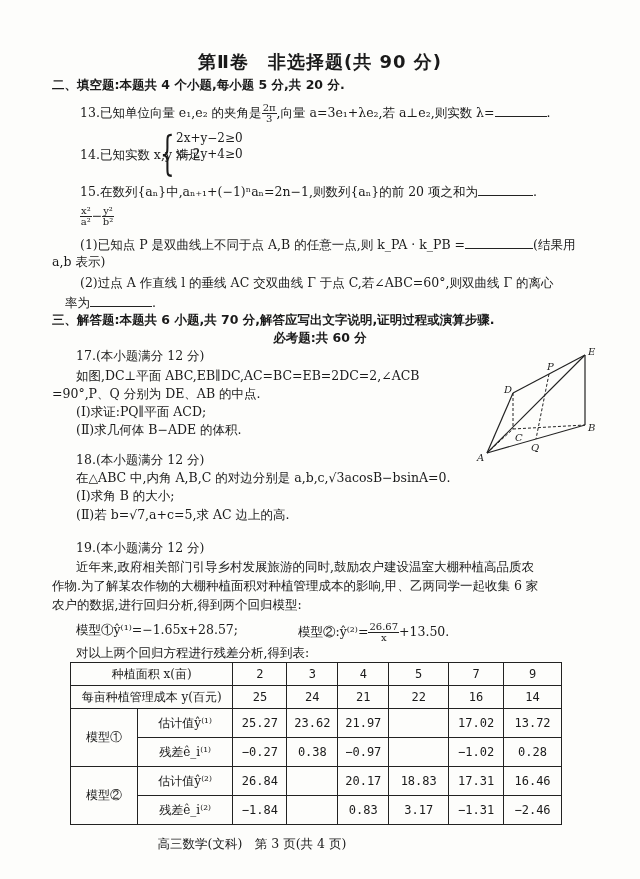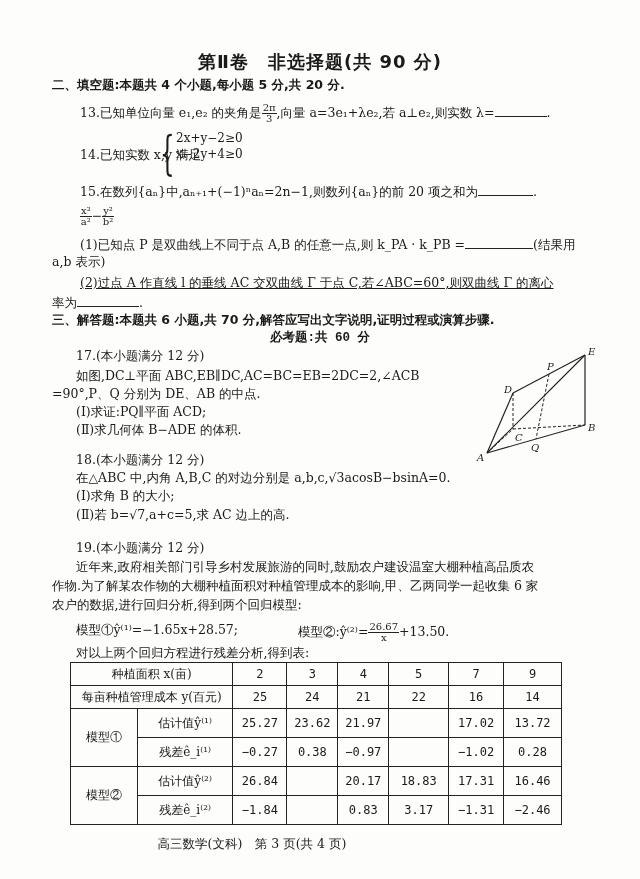--- a/index.html
+++ b/index.html
@@ -48,27 +48,27 @@
 
 <div class="abs line" style="top:206px;left:80px;">
   <span class="frac"><span class="num">x²</span><span>a²</span></span><span>−</span><span class="frac"><span class="num">y²</span><span>b²</span></span>
 </div>
 
 <div class="abs line" style="top:236px;left:80px;text-align:center;">
   <span>(1)已知点 P 是双曲线上不同于点 A,B 的任意一点,则 k_PA · k_PB =</span><span class="blank" style="width:68px"></span><span>(结果用</span>
 </div>
 <div class="abs line" style="top:254px;left:52px;">a,b 表示)</div>
 
-<div class="abs line" style="top:275px;left:80px;text-decoration:underline;">(2)过点 A 作直线 l 的垂线 AC 交双曲线 Γ 于点 C,若∠ABC=60°,则双曲线 Γ 的离心</div>
-<div class="abs line" style="top:294px;left:52px;">
+<div class="abs line" style="top:275px;left:80px;">(2)过点 A 作直线 l 的垂线 AC 交双曲线 Γ 于点 C,若∠ABC=60°,则双曲线 Γ 的离心</div>
+<div class="abs line" style="top:294px;left:65px;">
   <span>率为</span><span class="blank" style="width:62px"></span><span>.</span>
 </div>
 
 <div class="abs line bold" style="top:312px;left:52px;">三、解答题:本题共 6 小题,共 70 分,解答应写出文字说明,证明过程或演算步骤.</div>
-<div class="abs line bold" style="top:330px;left:0;width:640px;text-align:center;font-family:Liberation Mono, monospace;">必考题:共 60 分</div>
+<div class="abs line bold" style="top:330px;left:0;width:640px;text-align:center;">必考题:共 60 分</div>
 
 <div class="abs line" style="top:348px;left:76px;">17.(本小题满分 12 分)</div>
 <div class="abs line" style="top:368px;left:76px;">如图,DC⊥平面 ABC,EB∥DC,AC=BC=EB=2DC=2,∠ACB</div>
 <div class="abs line" style="top:386px;left:52px;">=90°,P、Q 分别为 DE、AB 的中点.</div>
 <div class="abs line" style="top:404px;left:76px;">(Ⅰ)求证:PQ∥平面 ACD;</div>
 <div class="abs line" style="top:422px;left:76px;">(Ⅱ)求几何体 B−ADE 的体积.</div>
 
 <svg class="figure" viewBox="0 0 150 120">
   <g stroke="#222" stroke-width="1.2" fill="none">
     <line x1="32" y1="110" x2="58" y2="50"></line>

